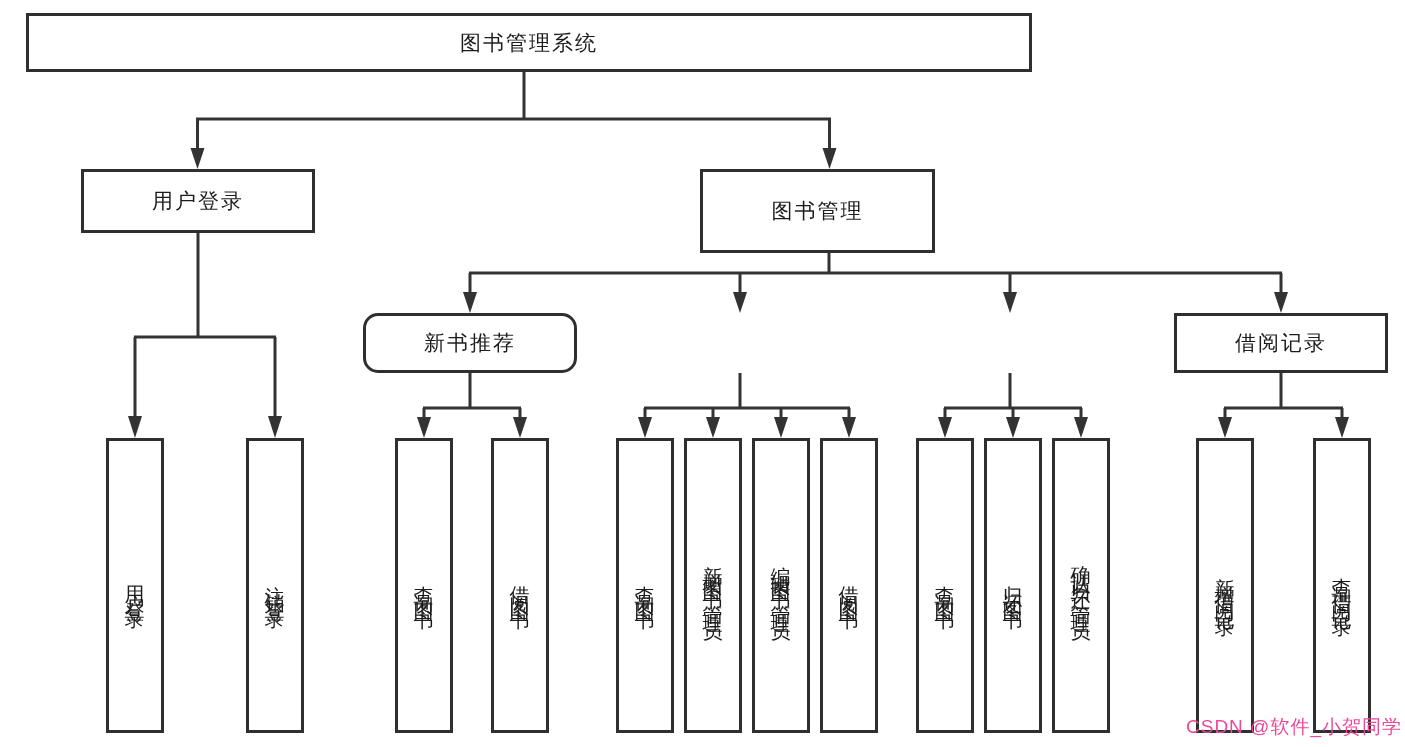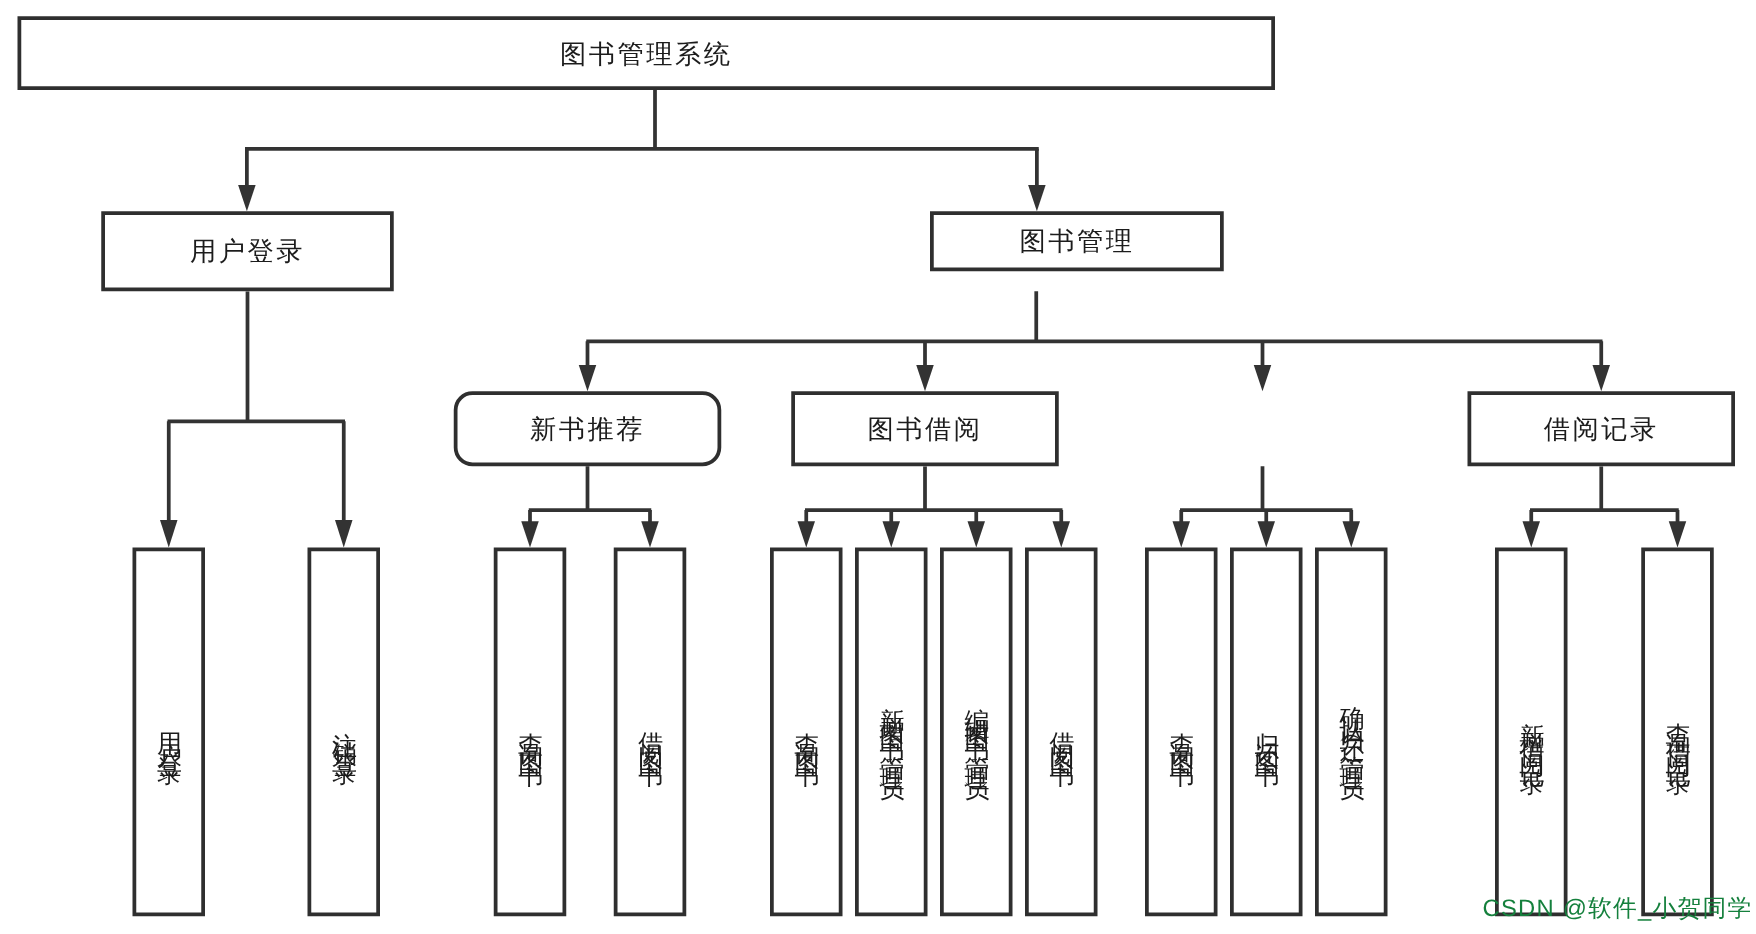--- a/index.html
+++ b/index.html
@@ -35,21 +35,21 @@
     text-orientation: mixed;
     letter-spacing: 8px;
     line-height: 1;
     white-space: nowrap;
   }
   .watermark {
     position: absolute;
     left: 1186px;
     top: 714px;
     font-size: 19px;
-    color: #15803d;
+    color: #ec4899;
     letter-spacing: 1px;
     white-space: nowrap;
     z-index: 3;
   }
 </style>
 </head>
 <body>
 
 <div class="canvas">
 
@@ -116,36 +116,33 @@
       <polygon points="774,417 788,417 781,438"></polygon>
       <polygon points="842,417 856,417 849,438"></polygon>
       <polygon points="938,417 952,417 945,438"></polygon>
       <polygon points="1006,417 1020,417 1013,438"></polygon>
       <polygon points="1074,417 1088,417 1081,438"></polygon>
       <polygon points="1218,417 1232,417 1225,438"></polygon>
       <polygon points="1335,417 1349,417 1342,438"></polygon>
     </g>
   </svg>
 
-  <div class="node node-h" style="left:14px; top:13px; width:1006px; height:59px;">
+  <div class="node node-h" style="left:26px; top:13px; width:1006px; height:59px;">
     <span>图书管理系统</span>
   </div>
 
   <div class="node node-h" style="left:81px; top:169px; width:234px; height:64px;">
     <span>用户登录</span>
   </div>
-  <div class="node node-h" style="left:744px; top:169px; width:235px; height:48px;align-items:center;">
+  <div class="node node-h" style="left:700px; top:169px; width:235px; height:84px;align-items:center;">
     <span>图书管理</span>
   </div>
 
   <div class="node node-h" style="left:363px; top:313px; width:214px; height:60px;border-radius:15px;">
     <span>新书推荐</span>
-  </div>
-  <div class="node node-h" style="left:633px; top:313px; width:214px; height:60px;">
-    <span>图书借阅</span>
   </div>
   <div class="node node-h" style="left:1174px; top:313px; width:214px; height:60px;">
     <span>借阅记录</span>
   </div>
 
   <div class="node node-v" style="left:106px; top:438px; width:58px; height:295px;">
     <span class="vlabel">用户登录</span>
   </div>
   <div class="node node-v" style="left:246px; top:438px; width:58px; height:295px;">
     <span class="vlabel">注销登录</span>

